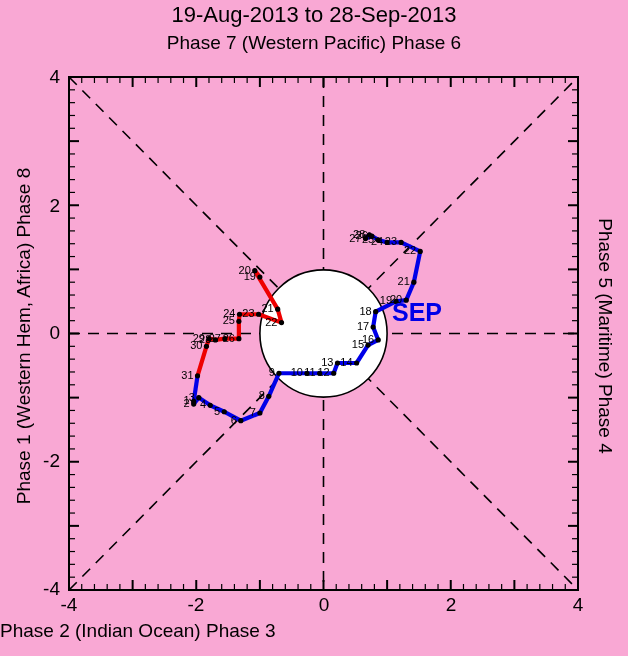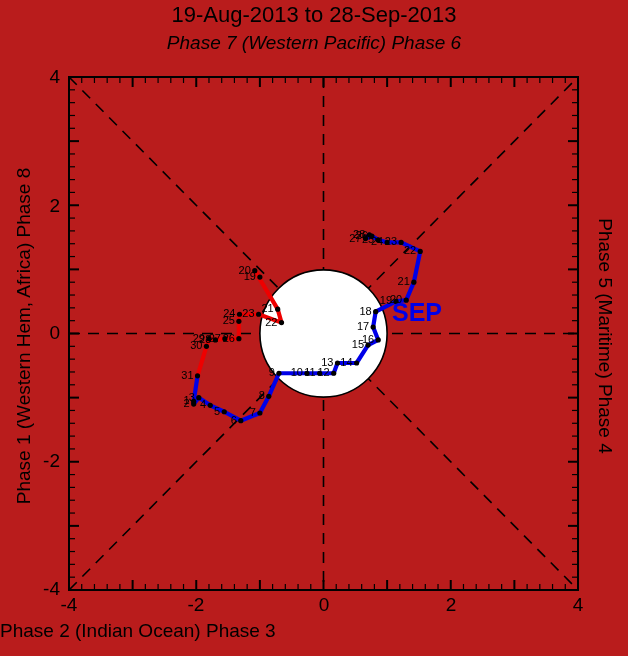--- a/index.html
+++ b/index.html
@@ -4,21 +4,21 @@
 <style>
   html, body {
     margin: 0;
     padding: 0;
     background: #ffffff;
   }
   #root {
     position: relative;
     width: 628px;
     height: 656px;
-    background: #b91c1c;
+    background: #f9a8d4;
     font-family: "Liberation Sans", sans-serif;
     overflow: hidden;
   }
   .title-line1 {
     position: absolute;
     left: 0;
     top: 2px;
     width: 628px;
     text-align: center;
     font-size: 22px;
@@ -26,21 +26,20 @@
     letter-spacing: 0px;
   }
   .title-line2 {
     position: absolute;
     left: 0;
     top: 32px;
     width: 628px;
     text-align: center;
     font-size: 19px;
     color: #000;
-    font-style: italic;
   }
   .axis-label-bottom {
     position: absolute;
     left: 0;
     top: 620px;
     width: 628px;
     text-align: left;
     font-size: 19px;
     color: #000;
   }

